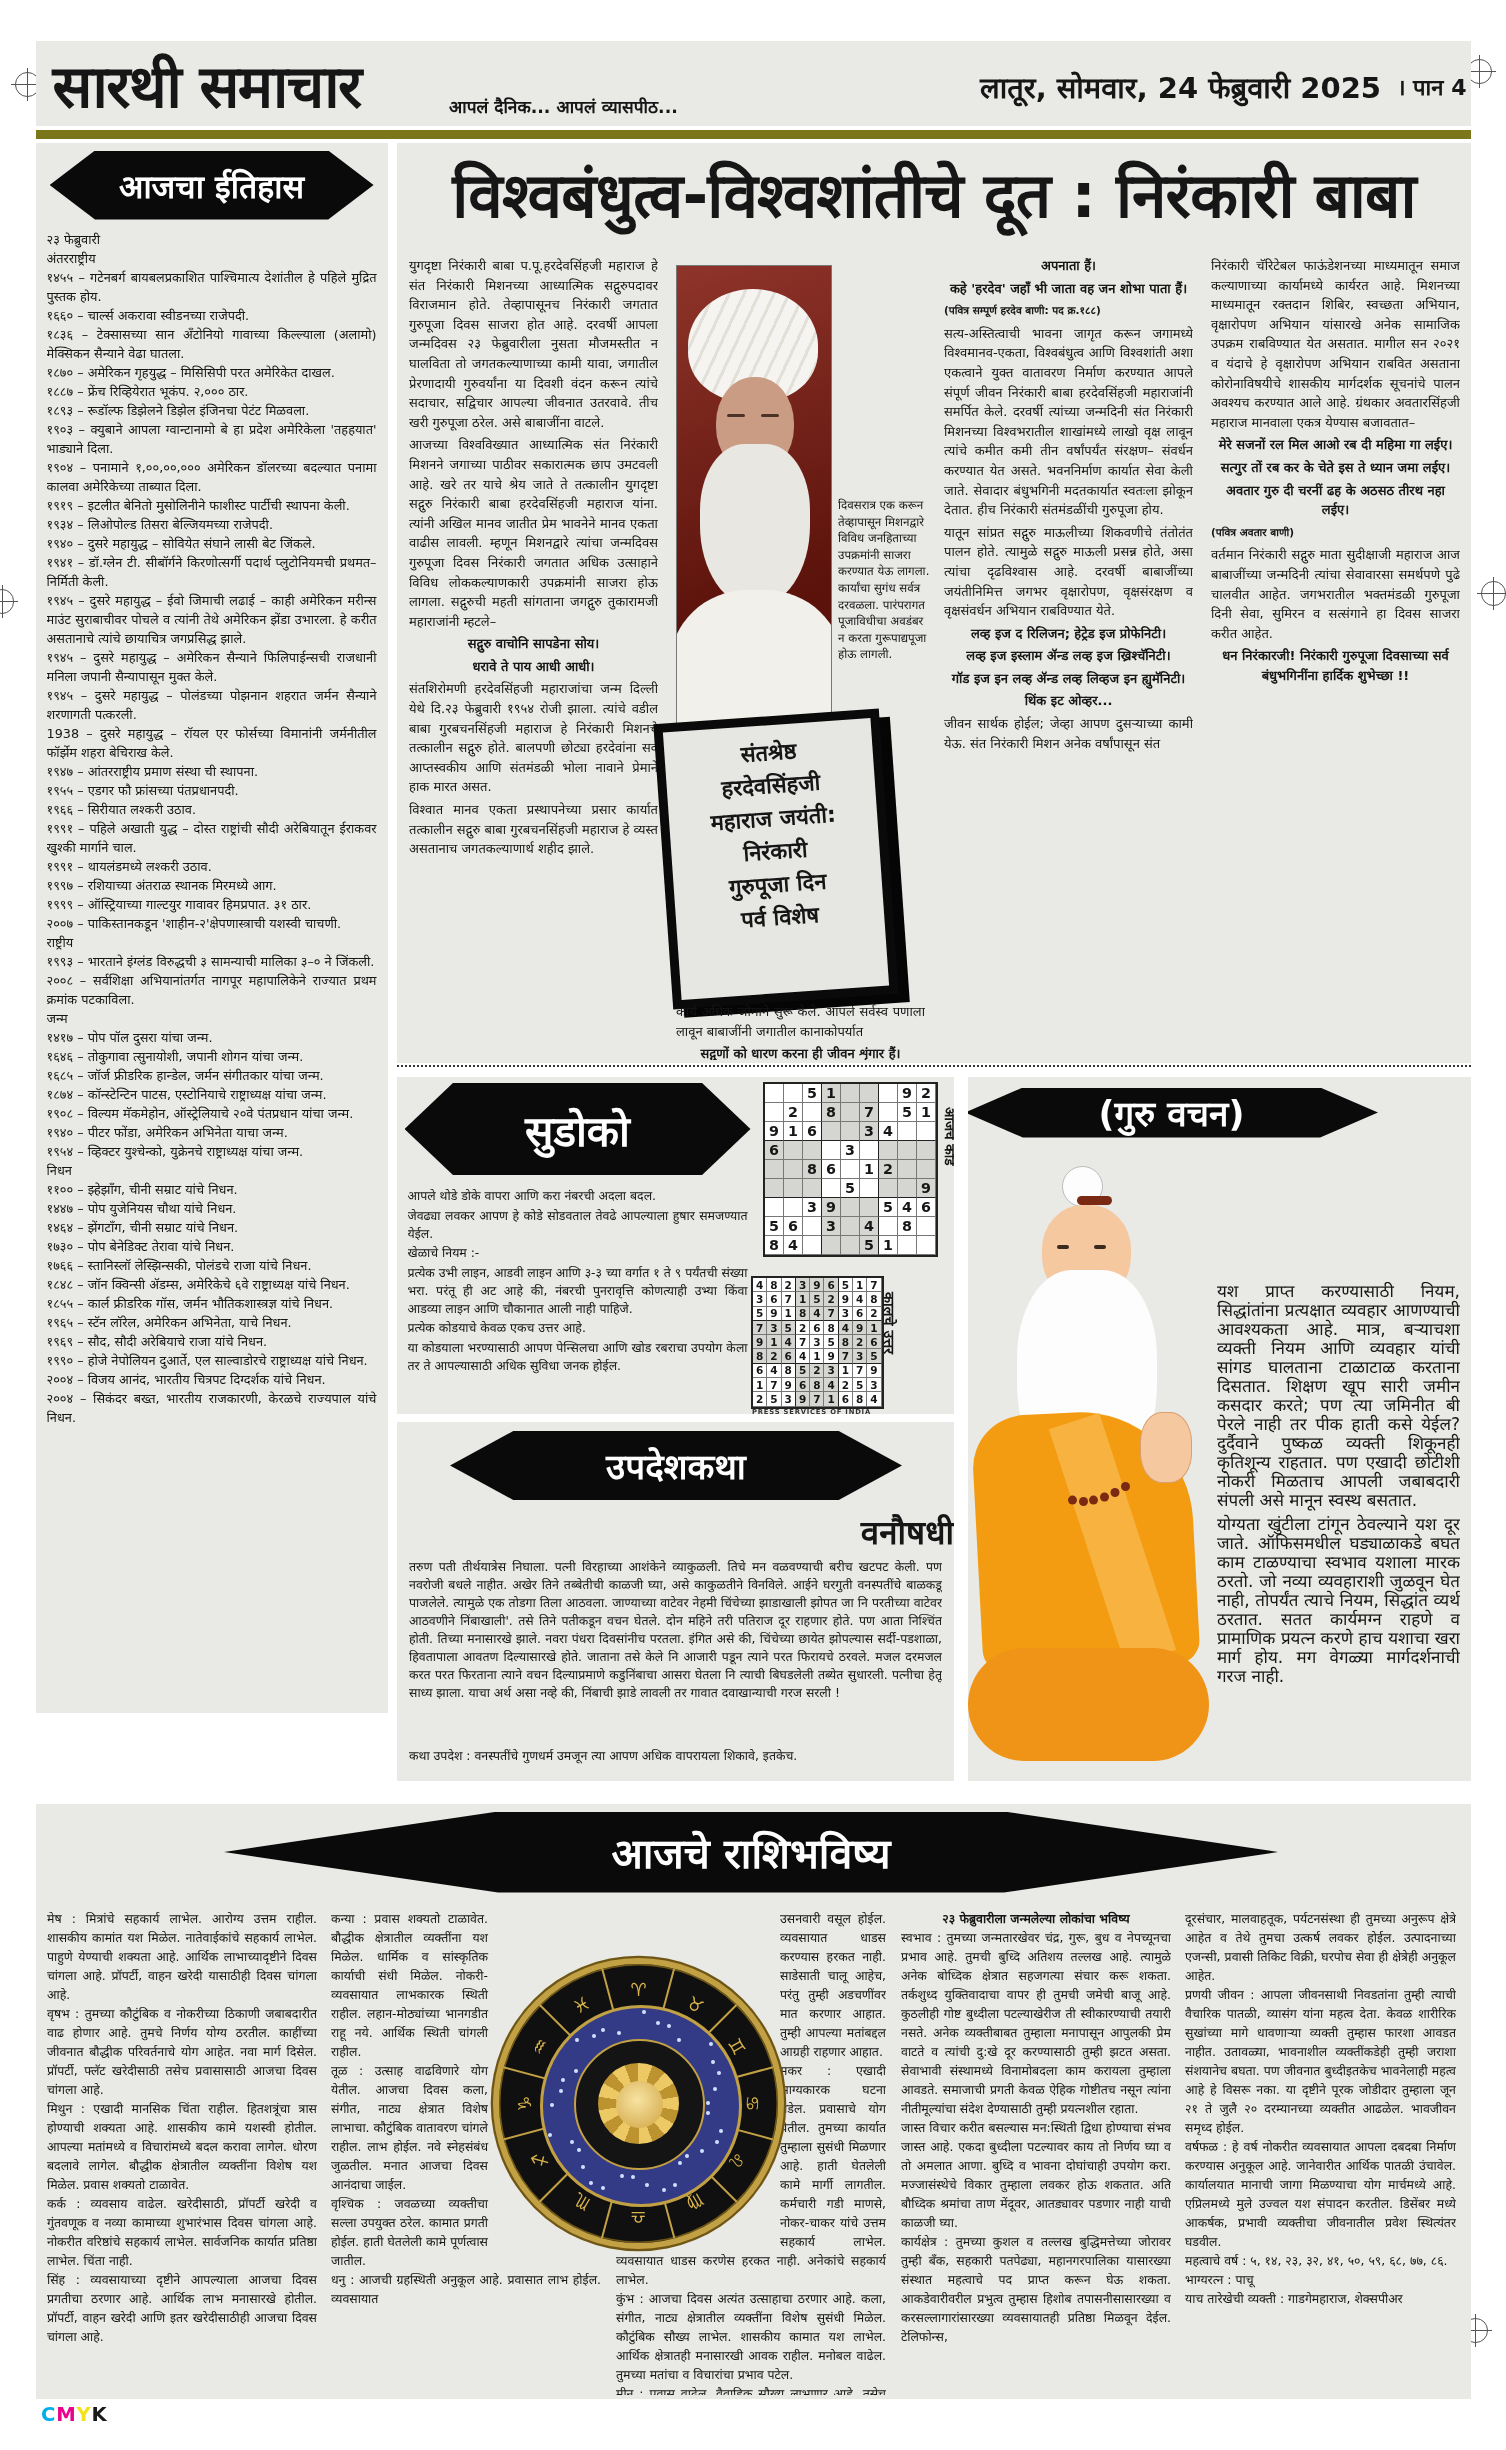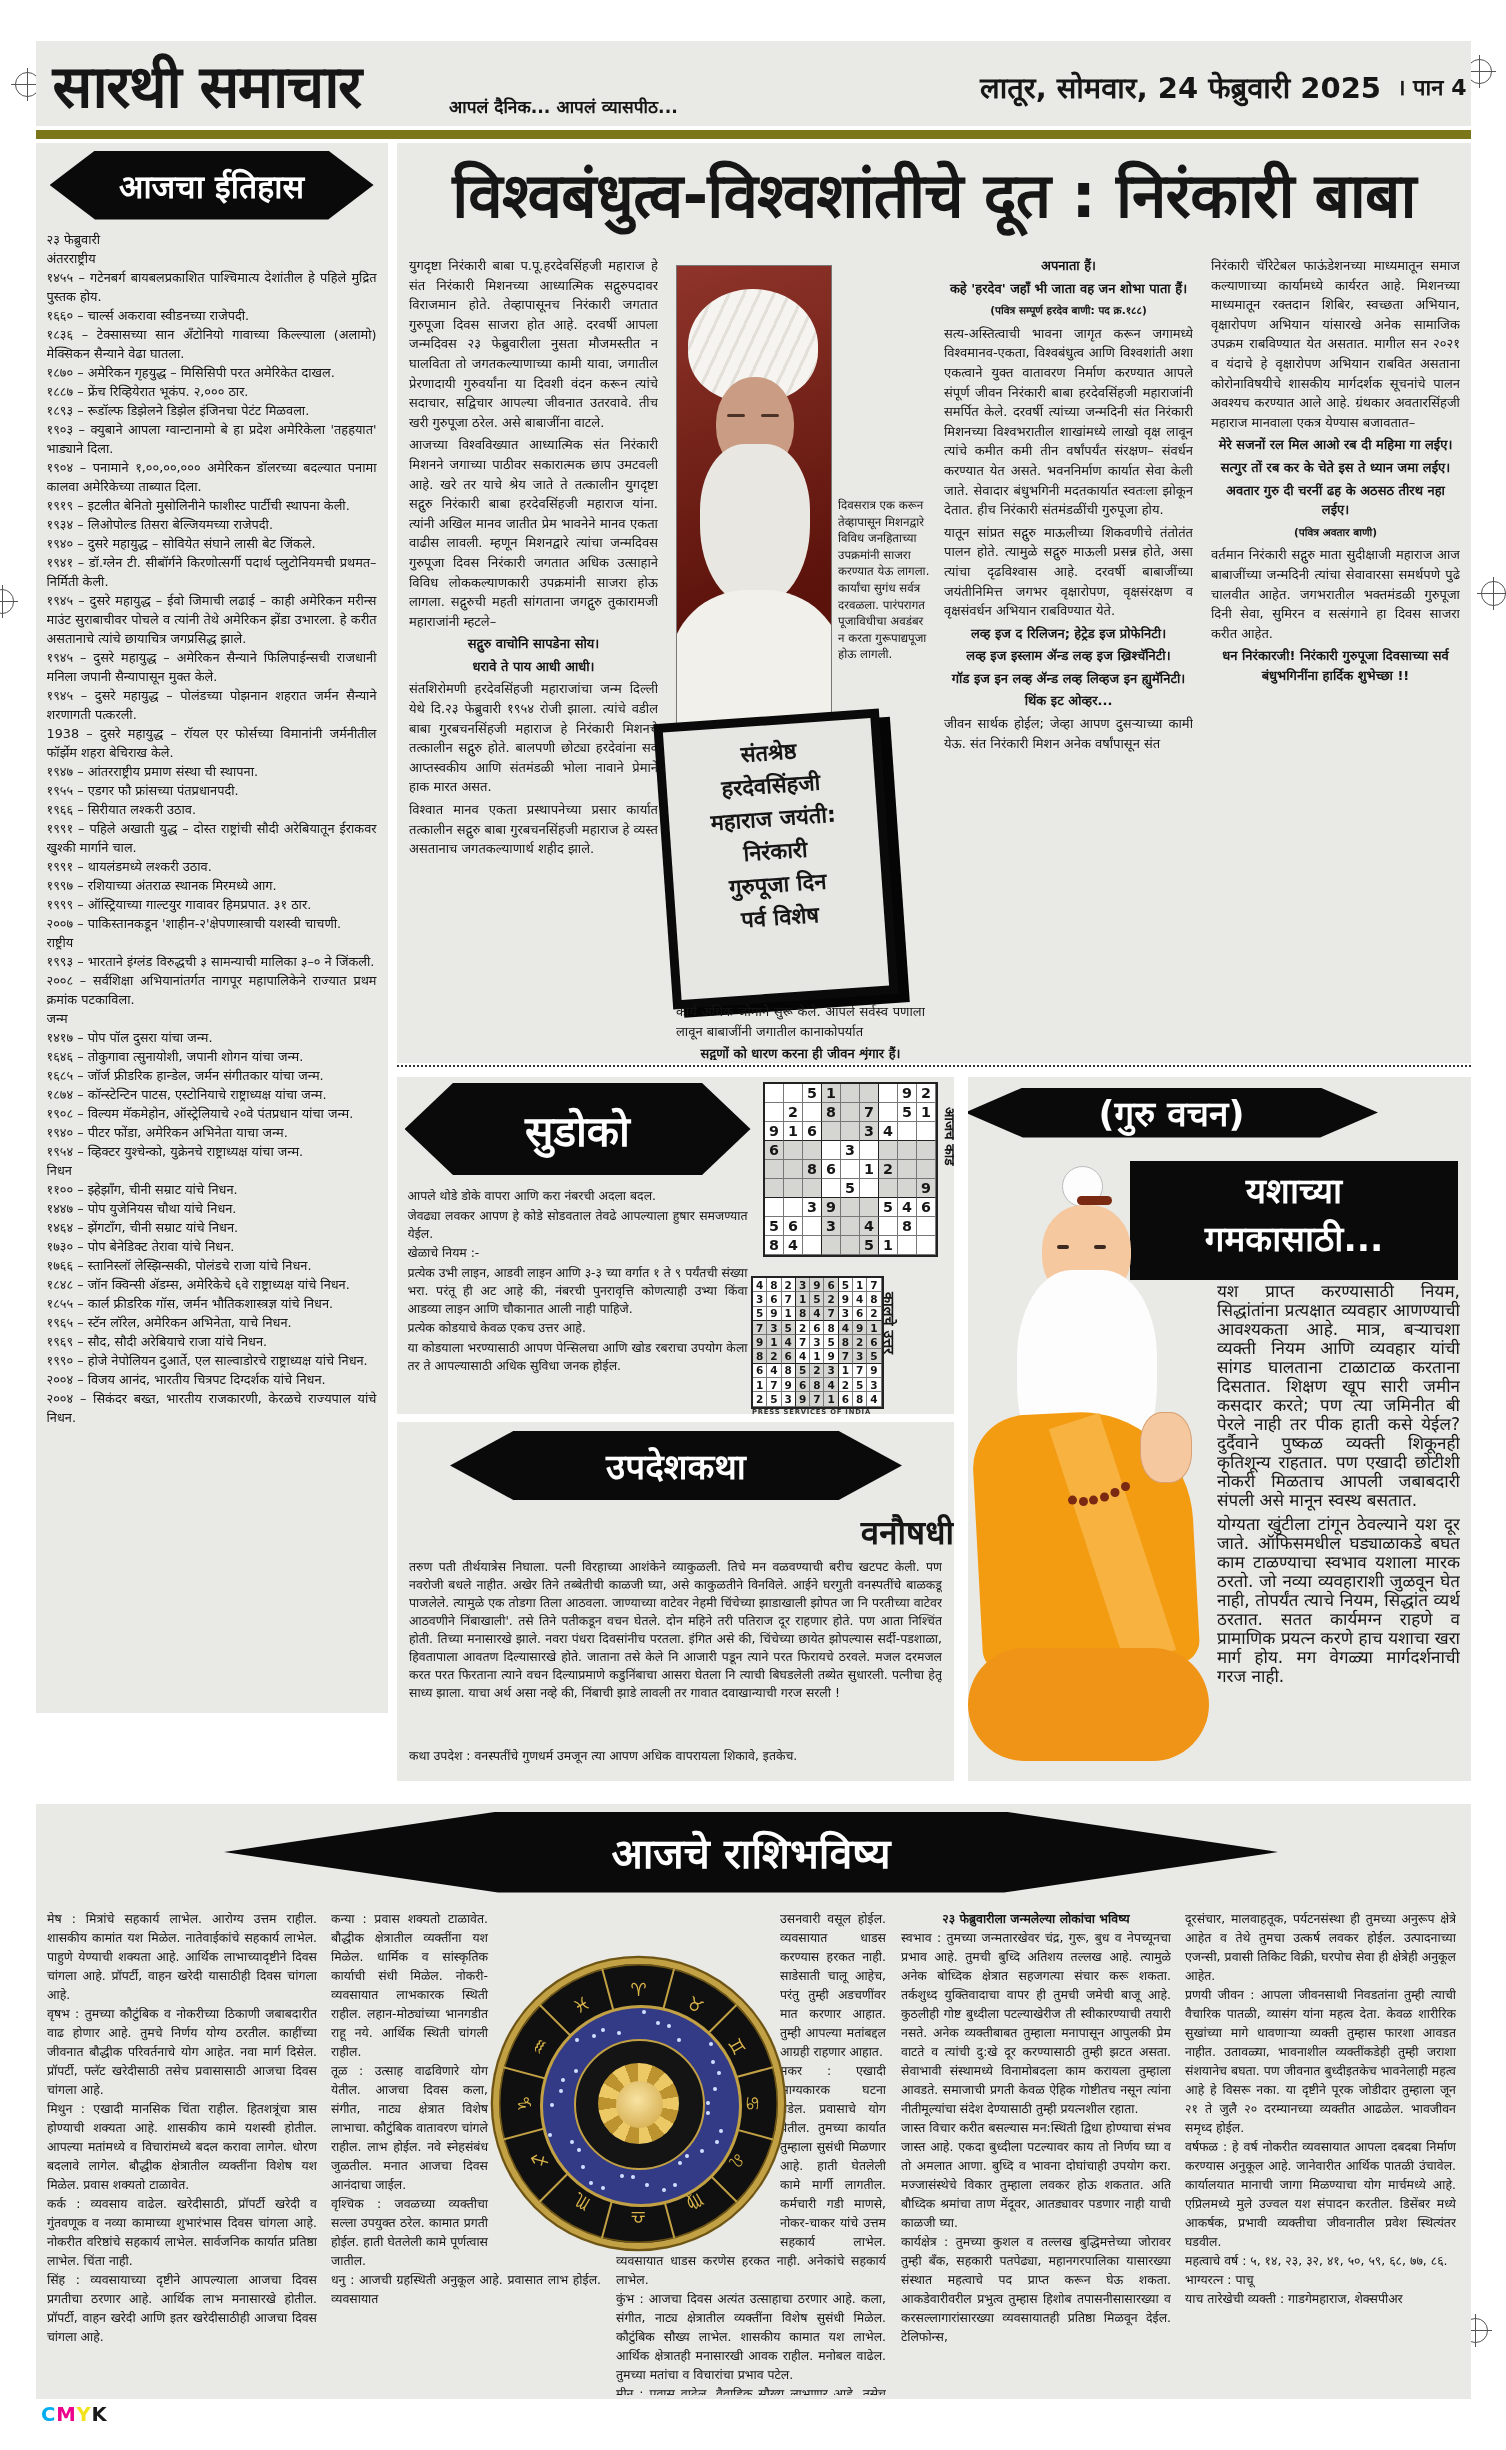--- a/index.html
+++ b/index.html
@@ -5,21 +5,21 @@
   html,body{margin:0;padding:0}
   body{width:1506px;height:2450px;position:relative;background:#fff;
        font-family:"DejaVu Sans","Liberation Sans",sans-serif;color:#161616}
   .panel{position:absolute;background:#e9e9e6;overflow:hidden}
   .banner{position:absolute;background:#0a0a0a;color:#fff;display:flex;align-items:center;justify-content:center;
           font-weight:bold;clip-path:polygon(0 50%,14% 0,86% 0,100% 50%,86% 100%,14% 100%);text-align:center}
   .banner-long{clip-path:polygon(0 50%,26% 0,74% 0,100% 50%,74% 100%,26% 100%)}
   .col{position:absolute;overflow:hidden}
   .col p{margin:0 0 3px 0;text-align:justify}
   p.bc{text-align:center;font-weight:bold}
-  p.sm{text-align:center;font-size:10.5px;font-weight:bold}
+  p.sm{text-align:left;font-size:10.5px;font-weight:bold}
   .hlist p{margin:0;text-align:justify}
   .vlabel{position:absolute;transform:rotate(90deg);transform-origin:left top;font-weight:bold;white-space:nowrap}
   .dotline{position:absolute;border-top:2.3px dotted #333;height:0}
   .olive{position:absolute;background:#7c761b}
   
   .reg{position:absolute;width:22.6px;height:22.6px;border:1.5px solid #555;border-radius:50%}
   .reg::before{content:"";position:absolute;left:50%;top:-5.3px;bottom:-5.3px;width:0.8px;background:#555}
   .reg::after{content:"";position:absolute;top:50%;left:-5.3px;right:-5.3px;height:0.8px;background:#555}
   .cmyk{position:absolute;font-size:19.6px;font-weight:bold;letter-spacing:0.8px}
   .cmyk .c{color:#00aeef}.cmyk .m{color:#ec008c}.cmyk .y{color:#f3e11c}.cmyk .k{color:#1a1a1a}
@@ -438,24 +438,20 @@
 
   <p>तरुण पती तीर्थयात्रेस निघाला. पत्नी विरहाच्या आशंकेने व्याकुळली. तिचे मन वळवण्याची बरीच खटपट केली. पण नवरोजी बधले नाहीत. अखेर तिने तब्बेतीची काळजी घ्या, असे काकुळतीने विनविले. आईने घरगुती वनस्पतींचे बाळकडू पाजलेले. त्यामुळे एक तोडगा तिला आठवला. जाण्याच्या वाटेवर नेहमी चिंचेच्या झाडाखाली झोपत जा नि परतीच्या वाटेवर आठवणीने निंबाखाली'. तसे तिने पतीकडून वचन घेतले. दोन महिने तरी पतिराज दूर राहणार होते. पण आता निश्चिंत होती. तिच्या मनासारखे झाले. नवरा पंधरा दिवसांनीच परतला. इंगित असे की, चिंचेच्या छायेत झोपल्यास सर्दी-पडशाळा, हिवतापाला आवतण दिल्यासारखे होते. जाताना तसे केले नि आजारी पडून त्याने परत फिरायचे ठरवले. मजल दरमजल करत परत फिरताना त्याने वचन दिल्याप्रमाणे कडुनिंबाचा आसरा घेतला नि त्याची बिघडलेली तब्येत सुधारली. पत्नीचा हेतू साध्य झाला. याचा अर्थ असा नव्हे की, निंबाची झाडे लावली तर गावात दवाखान्याची गरज सरली !</p>
     </div>
   <p style="position:absolute;left:12px;top:325px;width:533px;margin:0;font-size:12.4px;line-height:18px;text-align:justify">कथा उपदेश : वनस्पतींचे गुणधर्म उमजून त्या आपण अधिक वापरायला शिकावे, इतकेच.</p>
 </div>
 
 <div class="panel" style="left:968px;top:1077px;width:503px;height:704px">
   <div class="banner" style="left:-3px;top:10.5px;width:413px;height:50px;font-size:35px">
       <span>(गुरु वचन)</span>
     </div>
-  <div class="gv-title" style="left:162px;top:84px;width:328px;height:113px">
-    <div>यशाच्या</div>
-    <div>गमकासाठी...</div>
-  </div>
   <div class="sage" style="left:4.5px;top:89px;width:233px;height:612px">
     <div class="sbun"></div>
     <div class="sbunb"></div>
     <div class="shead"></div>
     <div class="seye" style="left:84px"></div>
     <div class="seye" style="left:121px"></div>
     <div class="sbeard"></div>
     <div class="srobe"></div>
     <div class="ssash"></div>
     <div class="shand"></div>

